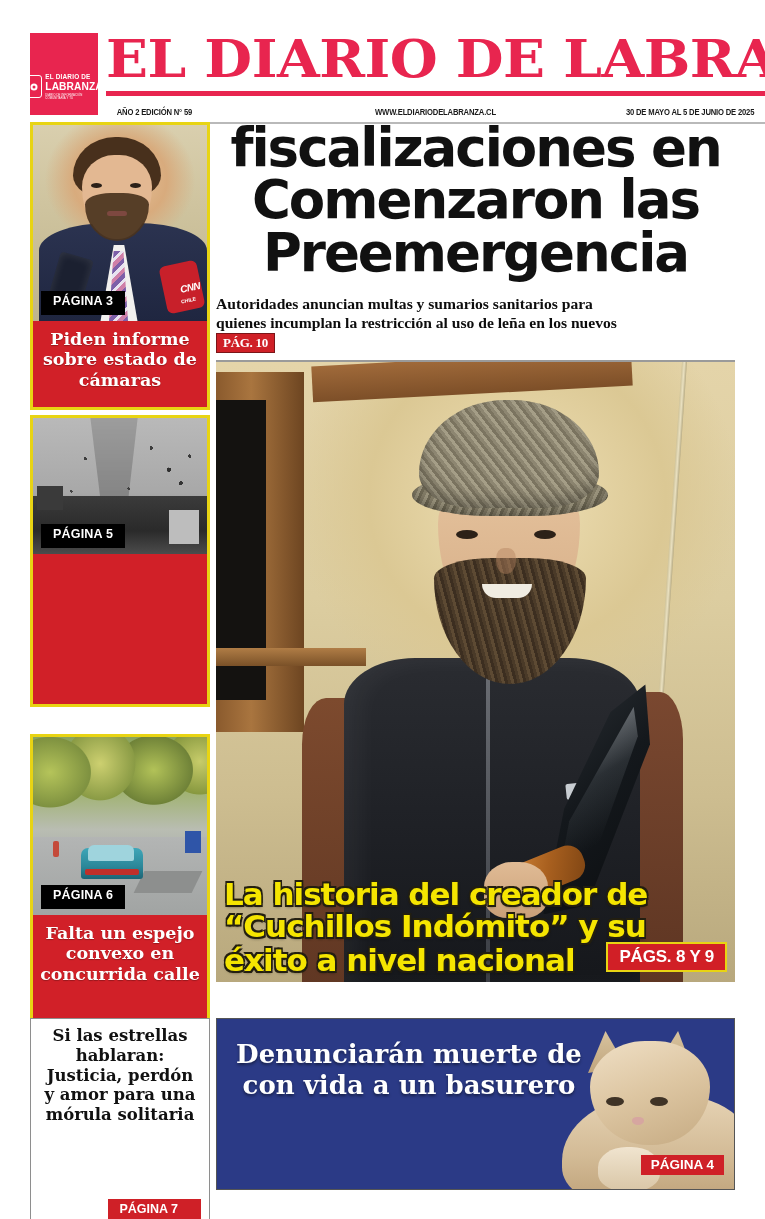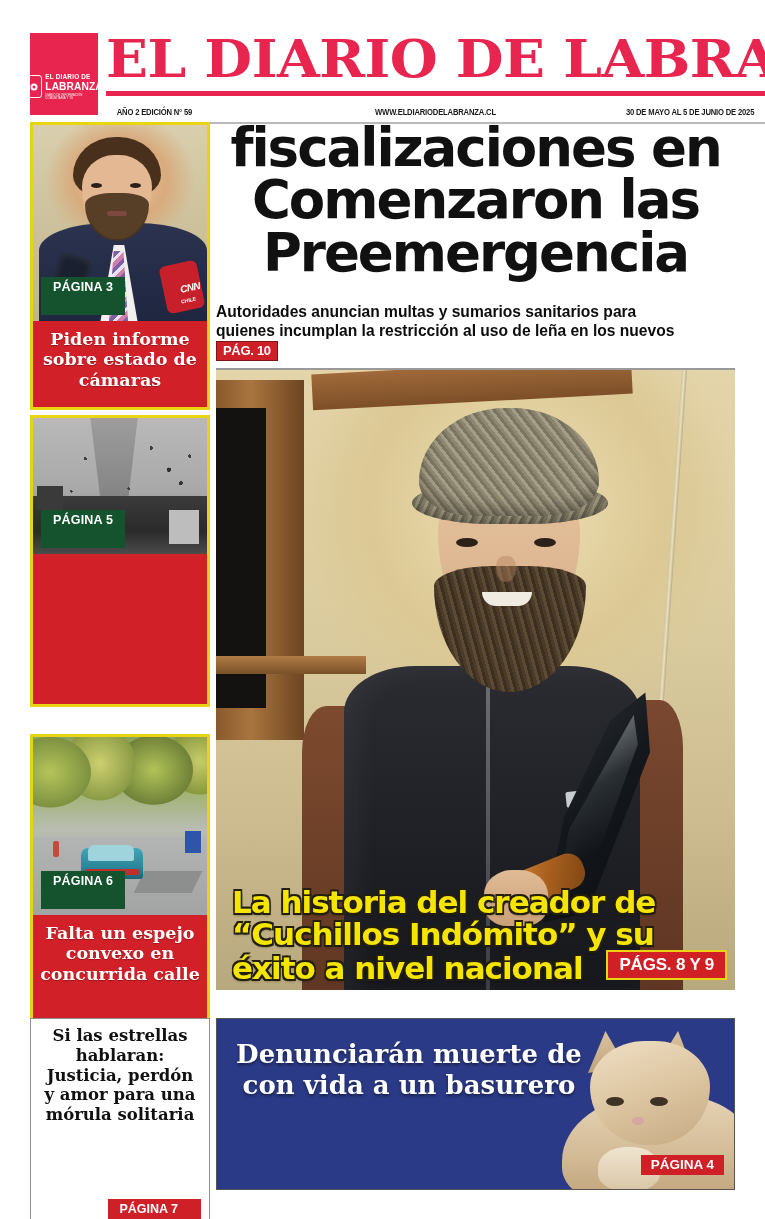--- a/index.html
+++ b/index.html
@@ -390,25 +390,25 @@
     left: 20px; bottom: 58px;
     width: 6px; height: 16px;
     background: #c44a3a;
     border-radius: 2px;
   }
 
   .pagina-badge {
     position: absolute;
     bottom: 6px;
     left: 8px;
-    background: #14532d;
+    background: #000000;
     color: #ffffff;
     font-size: 12.5px;
     font-weight: bold;
-    padding: 4px 12px 22px 12px;
+    padding: 4px 12px 8px 12px;
     letter-spacing: 0.2px;
     line-height: 1;
     z-index: 4;
   }
 
   .side-head {
     position: relative;
     background: #d12028;
     color: #ffffff;
     font-family: "DejaVu Serif", "Liberation Serif", serif;
@@ -467,26 +467,26 @@
     font-size: 53px;
     line-height: 0.99;
     text-align: center;
     letter-spacing: -2px;
     margin: 0;
     padding: 0 0 4px 0;
   }
   .main-lead {
     position: relative;
     color: #0d0d0d;
-    font-family: Liberation Sans, sans-serif;
+    font-family: Liberation Serif, serif;
     font-weight: bold;
     font-size: 15.6px;
     line-height: 1.2;
     text-align: justify;
-    margin-top: 20px;
+    margin-top: 12px;
     padding-right: 0;
   }
   .main-lead .last-line {
     display: flex;
     align-items: flex-end;
     justify-content: space-between;
   }
   .badge-p10 {
     background: #cf2027;
     color: #ffffff;
@@ -668,21 +668,21 @@
     width: 40px; height: 16px;
     background: #c8cdd2;
     border-radius: 2px;
     transform: rotate(-6deg);
   }
 
   .hero-overlay {
     position: absolute;
     left: 0; bottom: 0;
     width: 100%;
-    padding: 0 8px 6px 16px;
+    padding: 0 8px 6px 8px;
     box-sizing: border-box;
     z-index: 5;
   }
   .hero-overlay .ov-line {
     color: #f5e500;
     font-family: "DejaVu Sans", "Liberation Sans", sans-serif;
     font-weight: bold;
     font-size: 31px;
     line-height: 1.04;
     letter-spacing: -1px;

